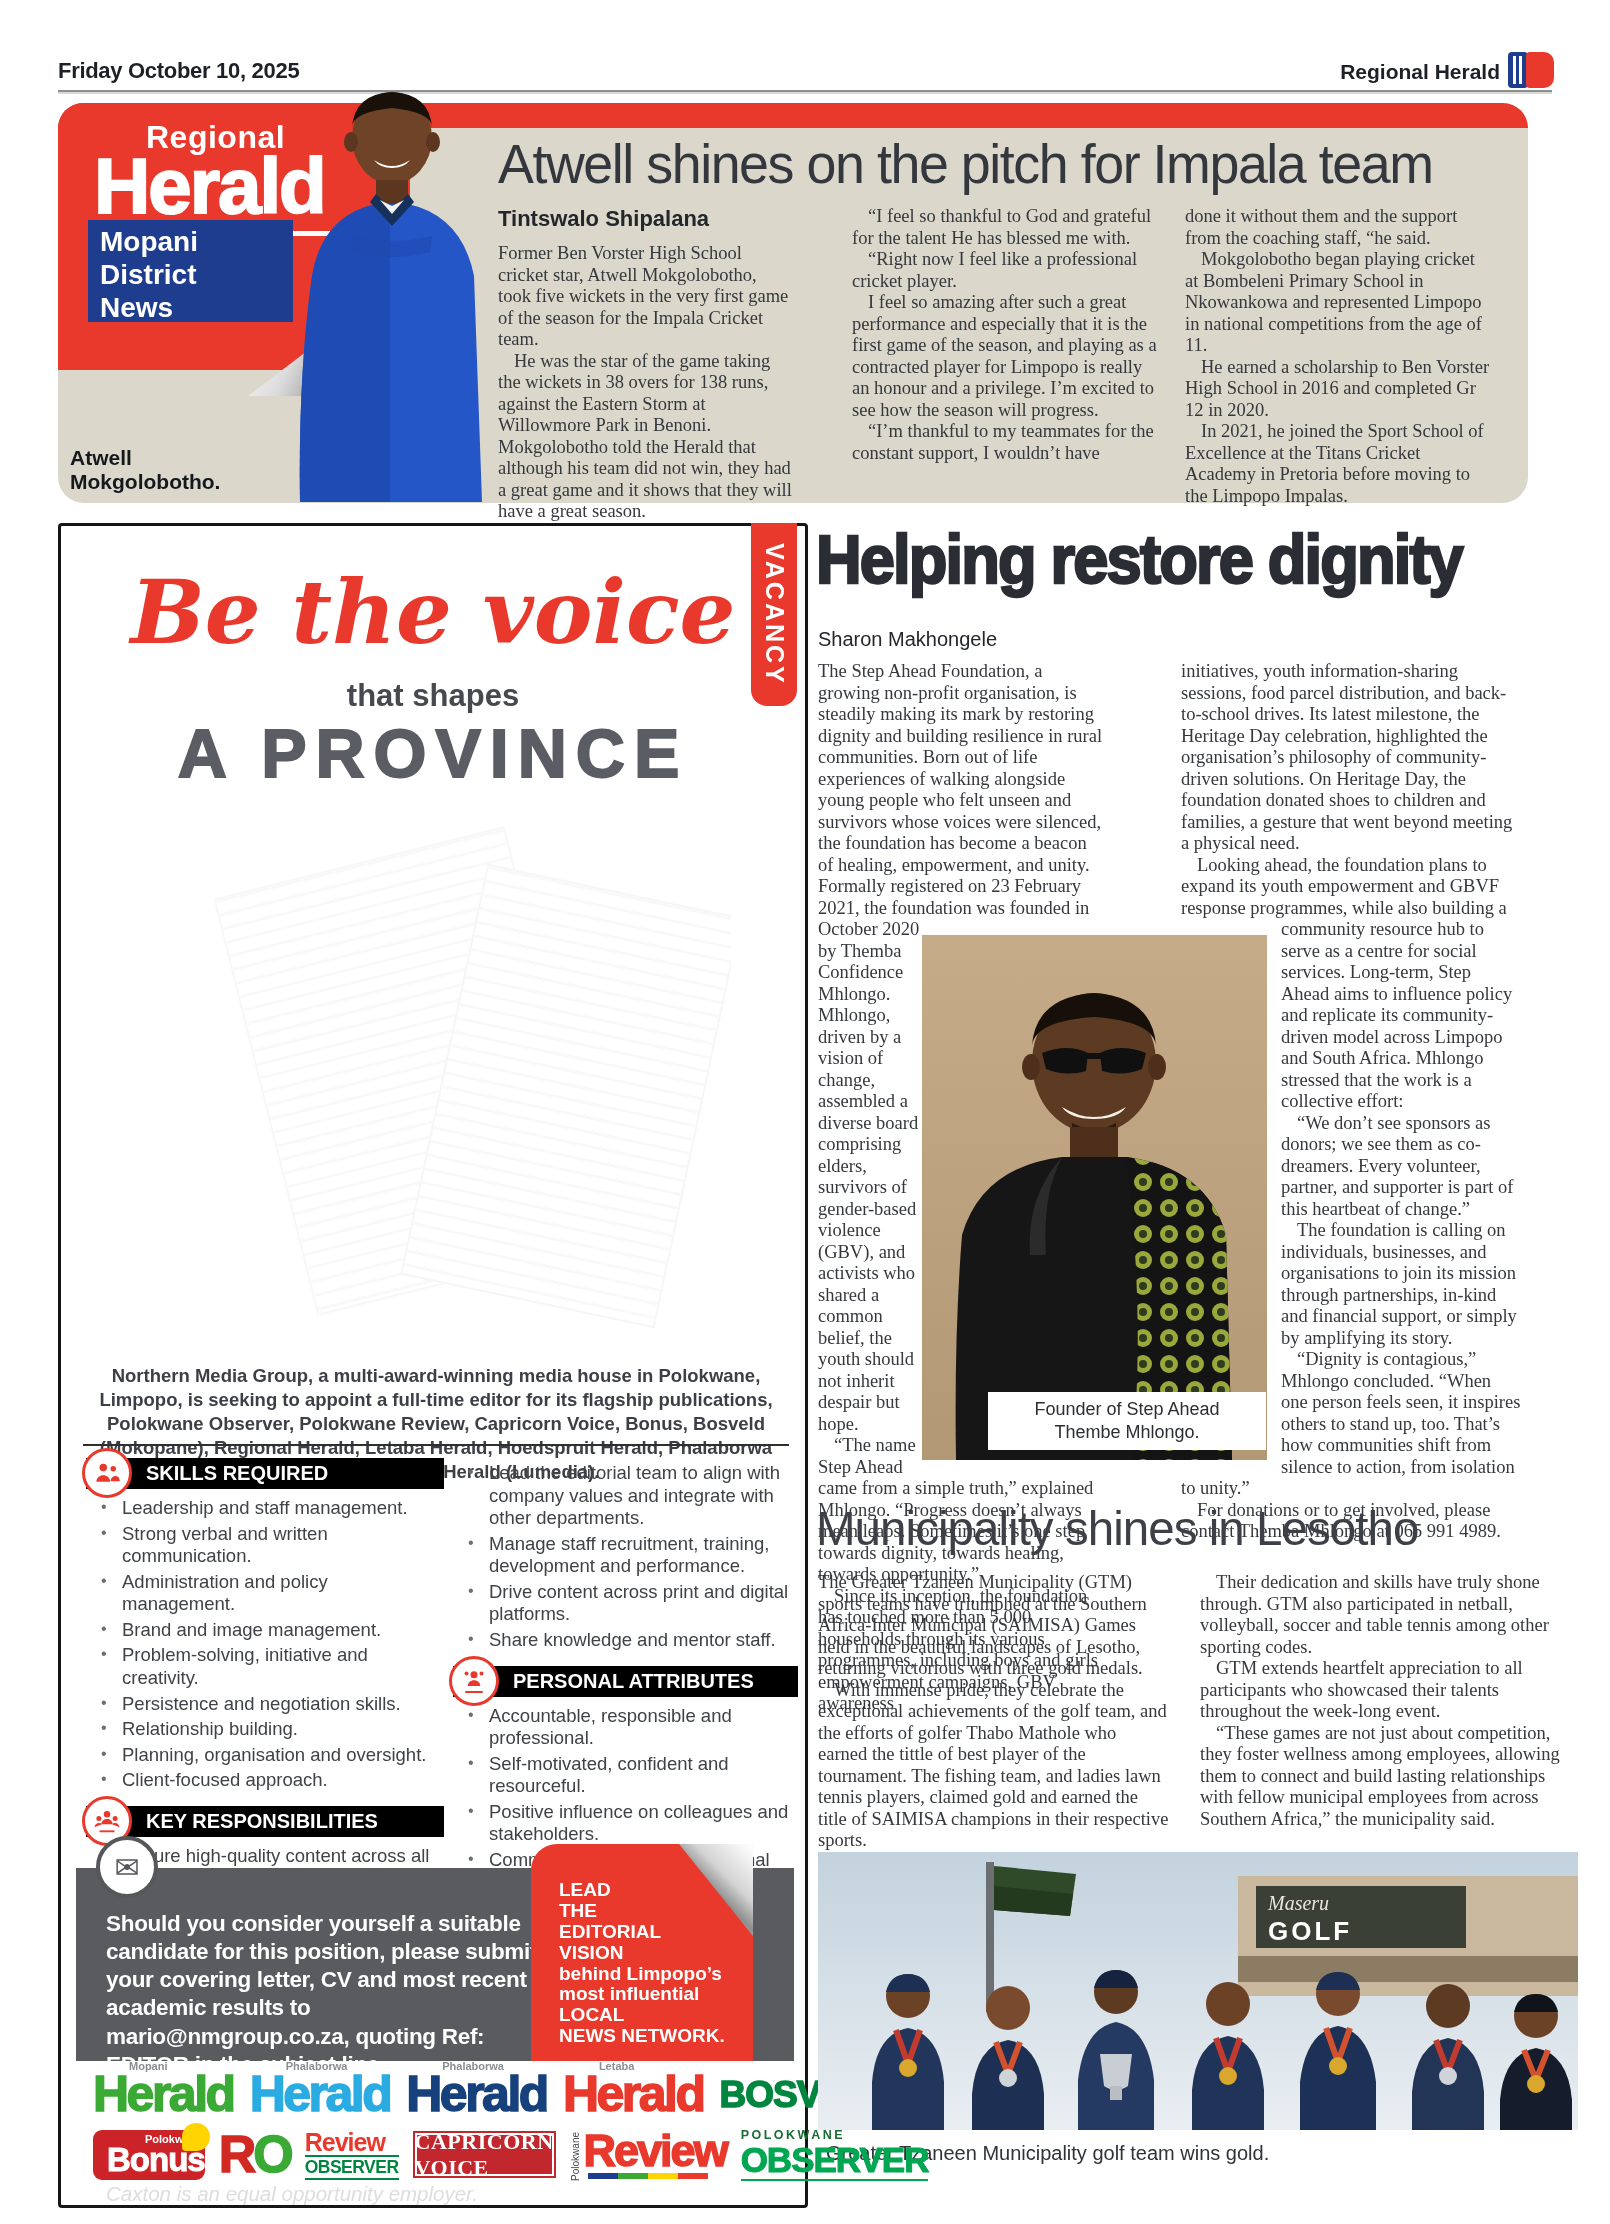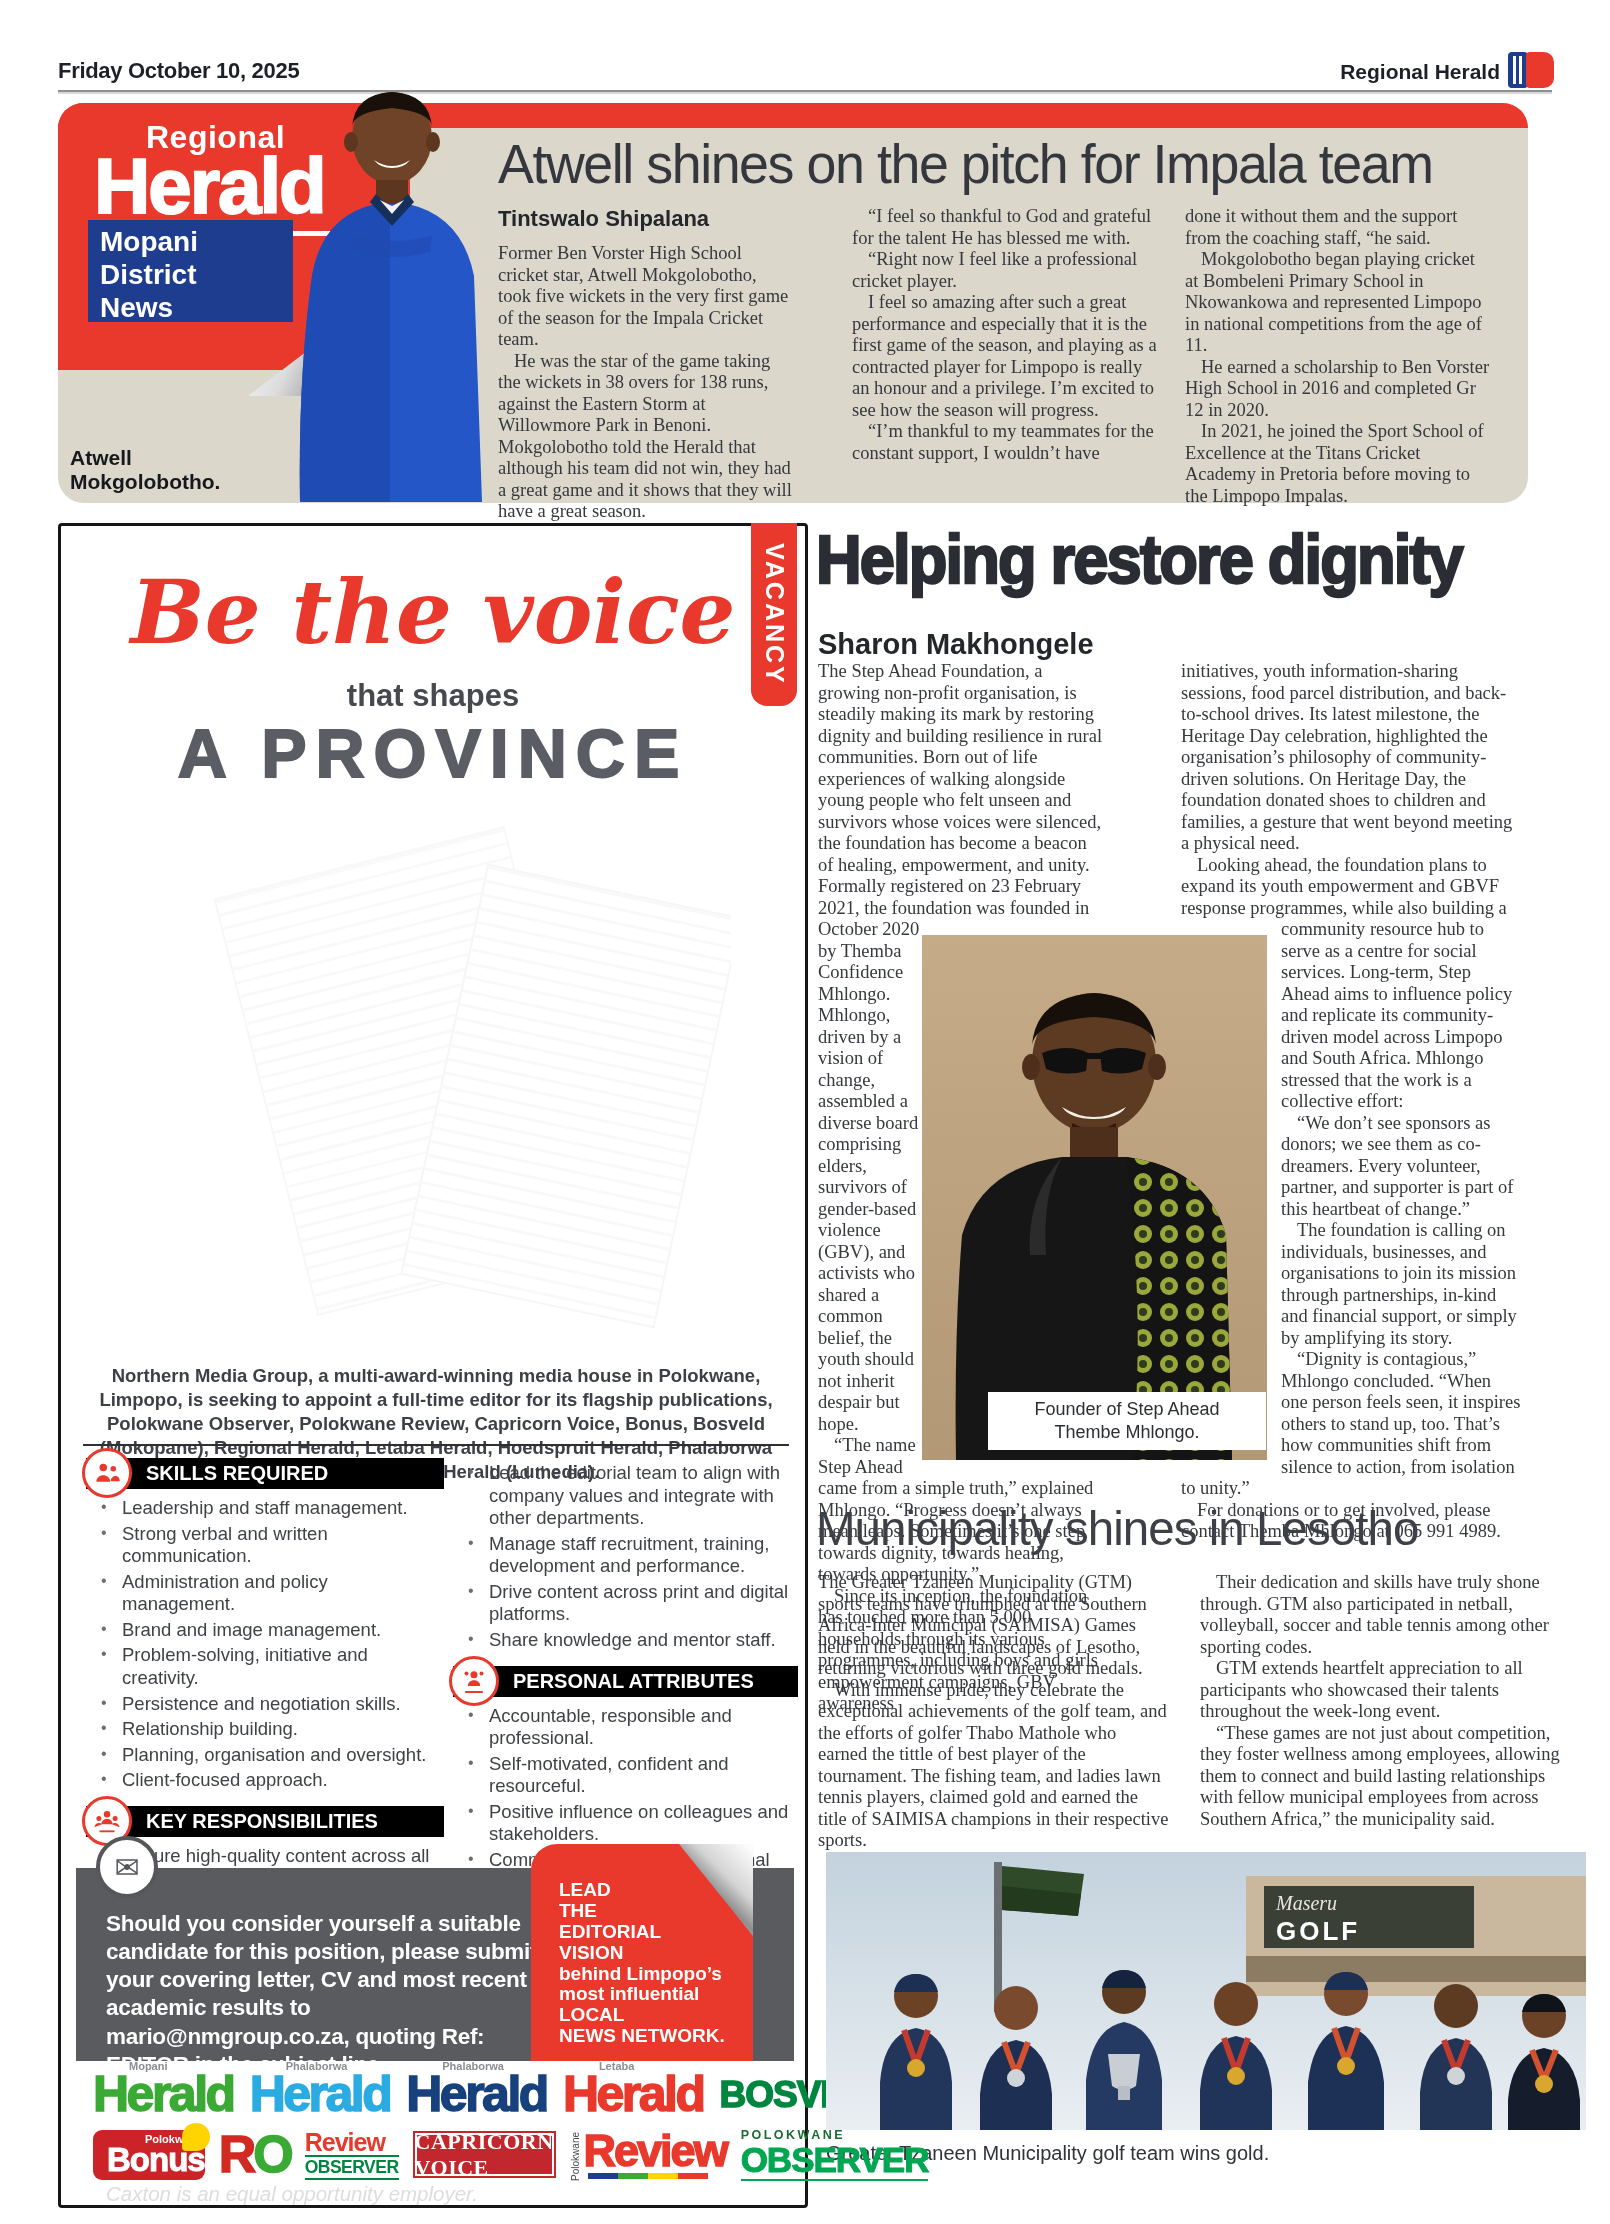--- a/index.html
+++ b/index.html
@@ -128,39 +128,39 @@
   #review2 .stripes { height:6px; width:120px; margin-left:4px;
                       background:linear-gradient(90deg,#1e3d8f 0 25%,#3aaa35 25% 50%,#ffd400 50% 75%,#e8392c 75% 100%); }
   #observer2 { text-align:left; }
   #observer2 .pre { font-weight:700; font-size:12.5px; letter-spacing:2.5px; color:#1a6b34; }
   #observer2 .nm { color:#00a651; font-weight:700; font-size:35px; letter-spacing:-1px; line-height:1; -webkit-text-stroke:1px #00a651; }
   #observer2 .rule { border-top:2px solid #00a651; margin-top:2px; }
 
   
   #dg-headline { left:816px; top:520px; width:780px; font-weight:700; font-size:68px; letter-spacing:-2px;
                  color:#2a2d33; -webkit-text-stroke:2.5px #2a2d33; transform:scaleX(.93); transform-origin:left top; }
-  #dg-byline { left:818px; top:628px; font-weight:700; font-size:29px; color:#23262b; }
+  #dg-byline { left:818px; top:628px; font-weight:400; font-size:20px; color:#23262b; }
   #dg-col1 { left:818px; top:661px; width:287px; }
   #dg-col2 { left:1181px; top:661px; width:341px; }
   .sp { display:block; }
   #dg-col1 .spA { float:right; width:0; height:274px; }
   #dg-col1 .spB { float:right; clear:right; width:185px; height:530px; }
   #dg-col2 .spA { float:left; width:0; height:274px; }
   #dg-col2 .spB { float:left; clear:left; width:92px; height:530px; shape-outside:inset(0); margin-right:8px; }
   #dg-photo { left:922px; top:935px; width:345px; height:525px; z-index:2; }
   #dg-caption { left:988px; top:1392px; width:278px; height:58px; background:#fff; z-index:3;
                 display:flex; align-items:center; justify-content:center; text-align:center;
                 font-size:18px; line-height:1.3; color:#2b2e33; }
 
   
   #ls-headline { left:816px; top:1500px; width:780px; font-weight:400; font-size:49px; letter-spacing:-1px;
                  color:#3d4046; transform:scaleX(.97); transform-origin:left top; }
   #ls-col1 { left:818px; top:1572px; width:352px; }
   #ls-col2 { left:1200px; top:1572px; width:382px; }
-  #ls-photo { left:818px; top:1852px; width:644px; height:278px; z-index:2; background:#fca5a5;margin-left:8px; }
+  #ls-photo { left:818px; top:1852px; width:644px; height:278px; z-index:2; background:#fca5a5; }
   #ls-caption { left:826px; top:2142px; font-size:20px; color:#303338; }
 </style>
 </head>
 <body>
 
 <div class="abs" id="hdr-date">Friday October 10, 2025</div>
 <div class="abs" id="hdr-pub">Regional Herald</div>
 <div class="abs" id="hdr-flag">
   <span class="fb">
       <i class="s1"></i>

